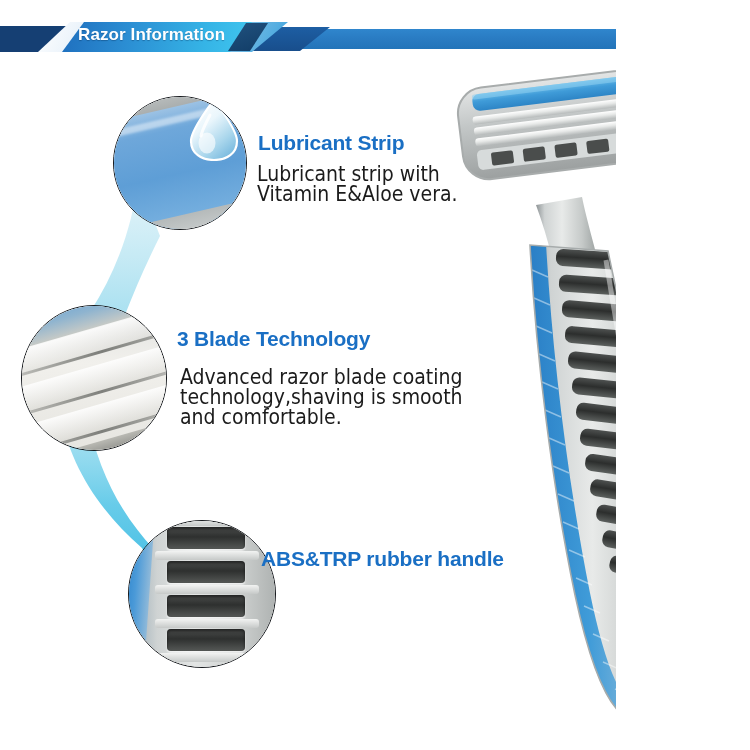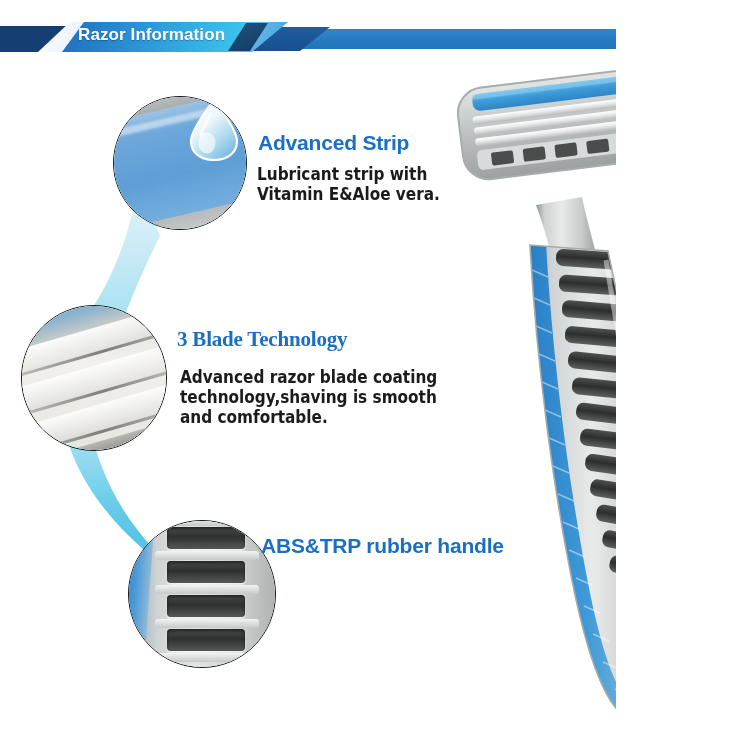--- a/index.html
+++ b/index.html
@@ -201,33 +201,32 @@
   .feature-title {
     position: absolute;
     font-size: 21px;
     font-weight: bold;
     color: #1a6fc4;
     white-space: nowrap;
     letter-spacing: -0.2px;
   }
   .feature-body {
     position: absolute;
-    font-size: 17px;
+    font-size: 21px;
     line-height: 20px;
     color: #1b1b1b;
     font-family: "DejaVu Sans Condensed", "Liberation Sans", sans-serif;
     white-space: pre-line;
-    font-weight: bold;
   }
 
   #title-1 { left: 258px; top: 131px; }
   #body-1  { left: 257px; top: 164px; }
-  #title-2 { left: 177px; top: 327px; font-family: Liberation Serif, serif; }
+  #title-2 { left: 177px; top: 327px; }
   #body-2  { left: 180px; top: 359px; margin-top: 8px; }
-  #title-3 { left: 261px; top: 534px; }
+  #title-3 { left: 261px; top: 547px; }
   #body-3  { left: 255px; top: 578px; }
 
   
   #razor { position: absolute; left: 440px; top: 55px; width: 300px; height: 670px; }
 </style>
 </head>
 <body>
 
 <div id="page">
 
@@ -276,21 +275,21 @@
           <stop offset="35%" stop-color="#eaf6fc"></stop>
           <stop offset="70%" stop-color="#a9d6ec"></stop>
           <stop offset="100%" stop-color="#6fb4dc"></stop>
         </linearGradient>
       </defs>
       <path d="M26,1 C26,1 49,30 49,42 C49,54.5 38.7,61 26,61 C13.3,61 3,54.5 3,42 C3,30 26,1 26,1 Z" fill="url(#dropg)" stroke="#ffffff" stroke-width="2.2"></path>
       <ellipse cx="19" cy="44" rx="8.5" ry="10.5" fill="#ffffff" opacity="0.62"></ellipse>
       <path d="M22,16 C18,24 14,31 13,37" stroke="#ffffff" stroke-width="3" fill="none" opacity="0.8" stroke-linecap="round"></path>
     </svg>
   </div>
-  <div class="feature-title" id="title-1">Advanced Strip</div>
+  <div class="feature-title" id="title-1">Lubricant Strip</div>
   <div class="feature-body" id="body-1">Lubricant strip with
 Vitamin E&amp;Aloe vera.</div>
 
   <div class="circle" id="circle-blades">
     <div class="bl-bg"></div>
     <div class="bl-blue-top"></div>
     <div class="bl-shade" style="top:20px;"></div>
     <div class="bl-edge" style="top:44px;"></div>
     <div class="bl-shade" style="top:58px;"></div>
     <div class="bl-edge" style="top:84px;"></div>

